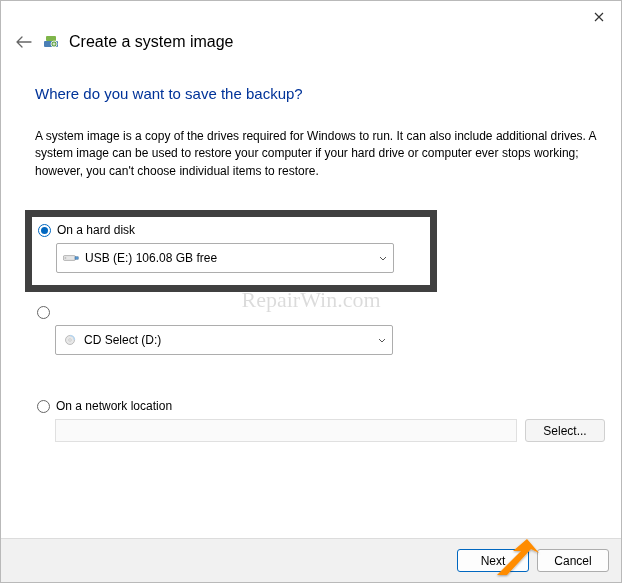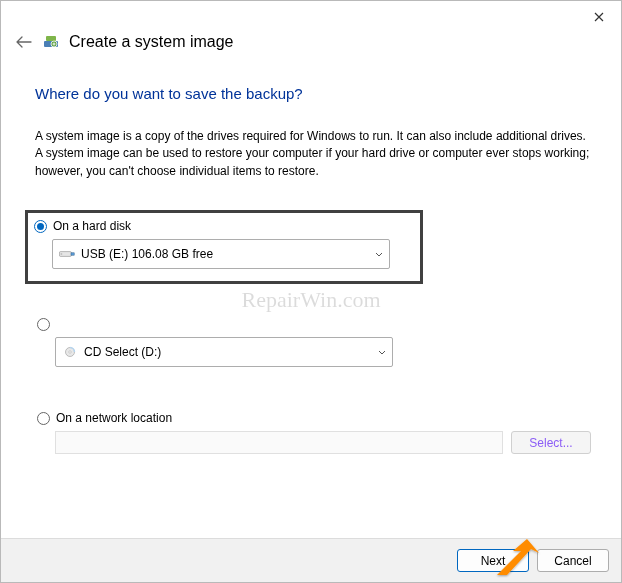--- a/index.html
+++ b/index.html
@@ -46,40 +46,40 @@
   }
   .app-icon {
     width: 16px; height: 16px;
     flex-shrink: 0;
   }
   .header-title {
     font-size: 16px;
     color: #000;
   }
   .content {
-    padding: 34px 30px 0 34px;
+    padding: 34px 16px 0 34px;
   }
   .page-title {
     color: #003399;
     font-size: 15px;
     font-weight: 400;
     margin: 0 0 26px 0;
   }
   .description {
     font-size: 12px;
     color: #000;
     line-height: 1.45;
     margin: 0 0 30px 0;
   }
   .highlight-box {
-    border: 3px solid #404040;
+    border: 7px solid #404040;
     padding: 6px 8px 12px 6px;
     margin-left: -10px;
     margin-right: 168px;
-    margin-bottom: 34px;
+    margin-bottom: 14px;
   }
   .radio-row {
     display: flex;
     align-items: center;
     gap: 6px;
     margin-bottom: 6px;
   }
   .radio {
     width: 13px; height: 13px;
     border-radius: 50%;
@@ -144,21 +144,21 @@
   .net-input {
     flex: 1;
     height: 23px;
     border: 1px solid #e0e0e0;
     background: #fafafa;
   }
   .select-btn {
     width: 80px; height: 23px;
     border: 1px solid #d0d0d0;
     background: #f5f5f5;
-    color: #8b5cf6;
+    color: #000000;
     font-size: 12px;
     display: flex; align-items: center; justify-content: center;
     border-radius: 3px;
   }
   .watermark {
     position: absolute;
     left: 50%; top: 286px;
     transform: translateX(-50%);
     font-size: 22px;
     color: rgba(0,0,0,0.14);

